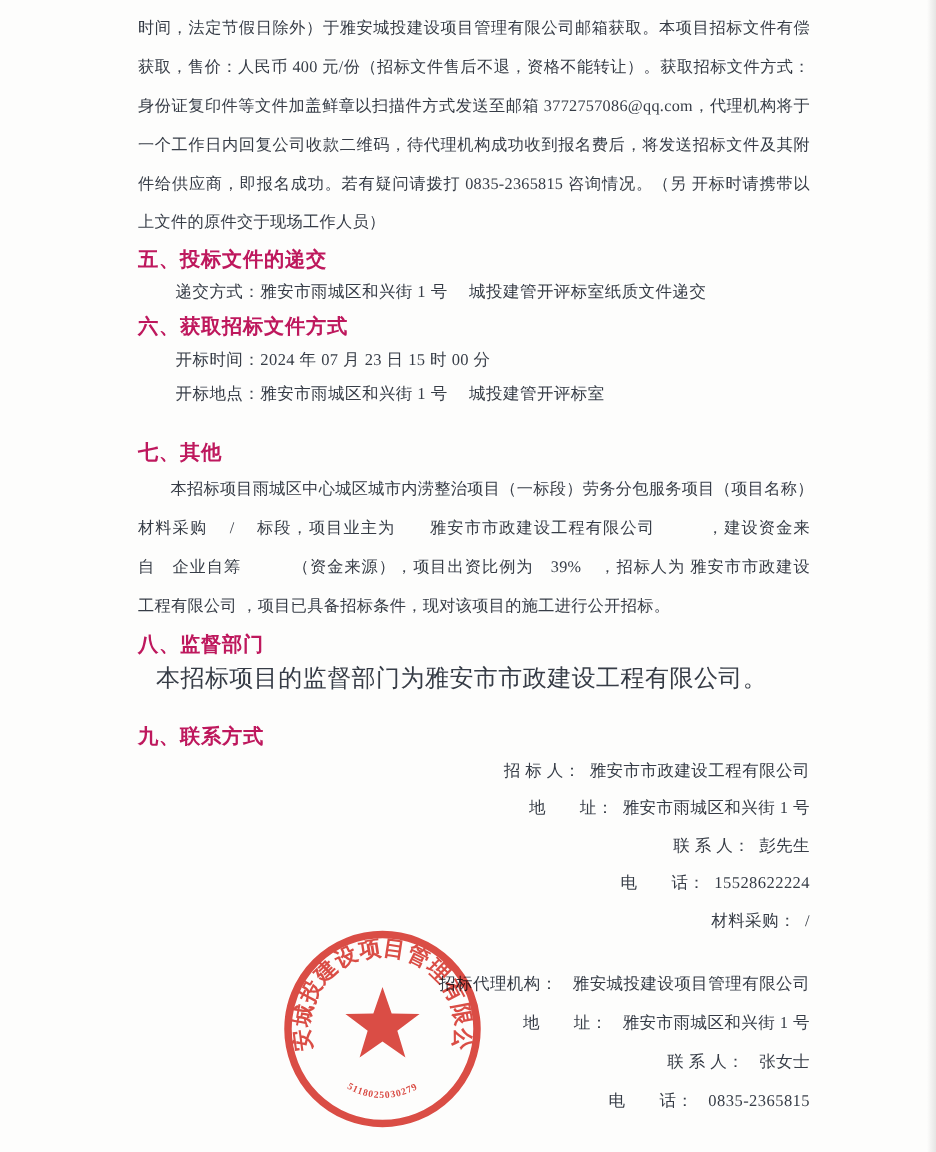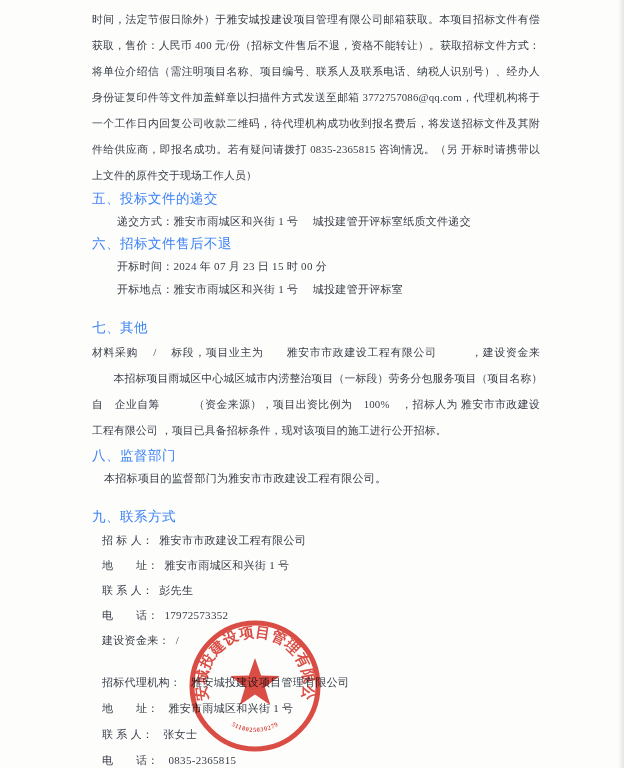--- a/index.html
+++ b/index.html
@@ -15,77 +15,76 @@
   }
   .edge-shade{
     position:absolute;right:0;top:0;width:6px;height:768px;
     background:linear-gradient(to right,rgba(0,0,0,0),rgba(120,120,120,.18));
   }
   .line{
     font-size:10.8px;line-height:26px;
     text-align:justify;text-align-last:justify;text-justify:inter-character;
     white-space:nowrap;letter-spacing:.2px;
   }
-  .line.last{text-align-last:left;white-space:normal;}
+  .line.last{text-align-last:left;white-space:normal;font-family:Liberation Mono, monospace;}
   .heading{
-    font-size:13.5px;font-weight:normal;line-height:22px;color:#3b82f6;
+    font-size:13.5px;font-weight:bold;line-height:22px;color:#be185d;
     letter-spacing:.5px;
   }
   .sub-item{
     font-size:11px;line-height:23px;padding-left:25px;letter-spacing:.3px;
   }
   .s7-line{
     font-size:10.8px;line-height:26px;letter-spacing:.2px;
     text-align:justify;text-align-last:justify;text-justify:inter-character;white-space:nowrap;
   }
   .s7-line.first{text-indent:2em;}
   .s7-line.last{text-align-last:left;white-space:normal;}
-  .s8-para{font-size:11px;line-height:23px;text-indent:12px;letter-spacing:.3px;}
-  .contact-row{font-size:11px;line-height:25px;padding-left:10px;letter-spacing:.3px;}
+  .s8-para{font-size:16px;line-height:23px;text-indent:12px;letter-spacing:.3px;}
+  .contact-row{font-size:11px;line-height:25px;padding-left:10px;letter-spacing:.3px;text-align:right;}
   .agency-block{margin-top:16px;}
   .agency-block .contact-row{line-height:26px;}
   .contact-row .val{padding-left:6px;}
   .agency-block .contact-row .val{padding-left:10px;}
   .stamp{
     position:absolute;left:185px;top:616px;width:140px;height:140px;
     mix-blend-mode:multiply;opacity:.88;pointer-events:none;
   }
   .stamp text{font-family:"Liberation Serif","DejaVu Serif",serif;font-weight:bold;}
 </style>
 </head>
 <body>
 
 <div class="page">
 
   <div>
     <div class="line">时间，法定节假日除外）于雅安城投建设项目管理有限公司邮箱获取。本项目招标文件有偿</div>
     <div class="line">获取，售价：人民币 400 元/份（招标文件售后不退，资格不能转让）。获取招标文件方式：</div>
-    <div class="line">将单位介绍信（需注明项目名称、项目编号、联系人及联系电话、纳税人识别号）、经办人</div>
     <div class="line">身份证复印件等文件加盖鲜章以扫描件方式发送至邮箱 3772757086@qq.com，代理机构将于</div>
     <div class="line">一个工作日内回复公司收款二维码，待代理机构成功收到报名费后，将发送招标文件及其附</div>
     <div class="line">件给供应商，即报名成功。若有疑问请拨打 0835-2365815 咨询情况。（另 开标时请携带以</div>
     <div class="line last">上文件的原件交于现场工作人员）</div>
   </div>
 
   <div>
     <div class="heading">五、投标文件的递交</div>
     <div class="sub-item">递交方式：雅安市雨城区和兴街 1 号　 城投建管开评标室纸质文件递交</div>
   </div>
 
   <div>
-    <div class="heading">六、招标文件售后不退</div>
+    <div class="heading">六、获取招标文件方式</div>
     <div class="sub-item">开标时间：2024 年 07 月 23 日  15 时 00 分</div>
     <div class="sub-item">开标地点：雅安市雨城区和兴街 1 号　 城投建管开评标室</div>
   </div>
 
   <div>
     <div class="heading" style="margin-top:16px">七、其他</div>
+    <div class="s7-line first">本招标项目雨城区中心城区城市内涝整治项目（一标段）劳务分包服务项目（项目名称）</div>
     <div class="s7-line">材料采购　 / 　标段，项目业主为　　雅安市市政建设工程有限公司　　　，建设资金来</div>
-    <div class="s7-line first">本招标项目雨城区中心城区城市内涝整治项目（一标段）劳务分包服务项目（项目名称）</div>
-    <div class="s7-line">自　企业自筹　　　（资金来源），项目出资比例为　100%　，招标人为 雅安市市政建设</div>
+    <div class="s7-line">自　企业自筹　　　（资金来源），项目出资比例为　39%　，招标人为 雅安市市政建设</div>
     <div class="s7-line last">工程有限公司 ，项目已具备招标条件，现对该项目的施工进行公开招标。</div>
   </div>
 
   <div>
     <div class="heading" style="margin-top:2px">八、监督部门</div>
     <div class="s8-para">本招标项目的监督部门为雅安市市政建设工程有限公司。</div>
   </div>
 
   <div>
     <div class="heading" style="margin-top:16px">九、联系方式</div>
@@ -94,24 +93,24 @@
       <div class="contact-row">
         <span class="lbl">招 标 人：</span><span class="val">雅安市市政建设工程有限公司</span>
       </div>
       <div class="contact-row">
         <span class="lbl">地　　址：</span><span class="val">雅安市雨城区和兴街 1 号</span>
       </div>
       <div class="contact-row">
         <span class="lbl">联 系 人：</span><span class="val">彭先生</span>
       </div>
       <div class="contact-row">
-        <span class="lbl">电　　话：</span><span class="val">17972573352</span>
+        <span class="lbl">电　　话：</span><span class="val">15528622224</span>
       </div>
       <div class="contact-row">
-        <span class="lbl">建设资金来：</span><span class="val">/</span>
+        <span class="lbl">材料采购：</span><span class="val">/</span>
       </div>
     </div>
 
     <div class="agency-block">
       <div class="contact-row">
         <span class="lbl">招标代理机构：</span><span class="val">雅安城投建设项目管理有限公司</span>
       </div>
       <div class="contact-row">
         <span class="lbl">地　　址：</span><span class="val">雅安市雨城区和兴街 1 号</span>
       </div>

